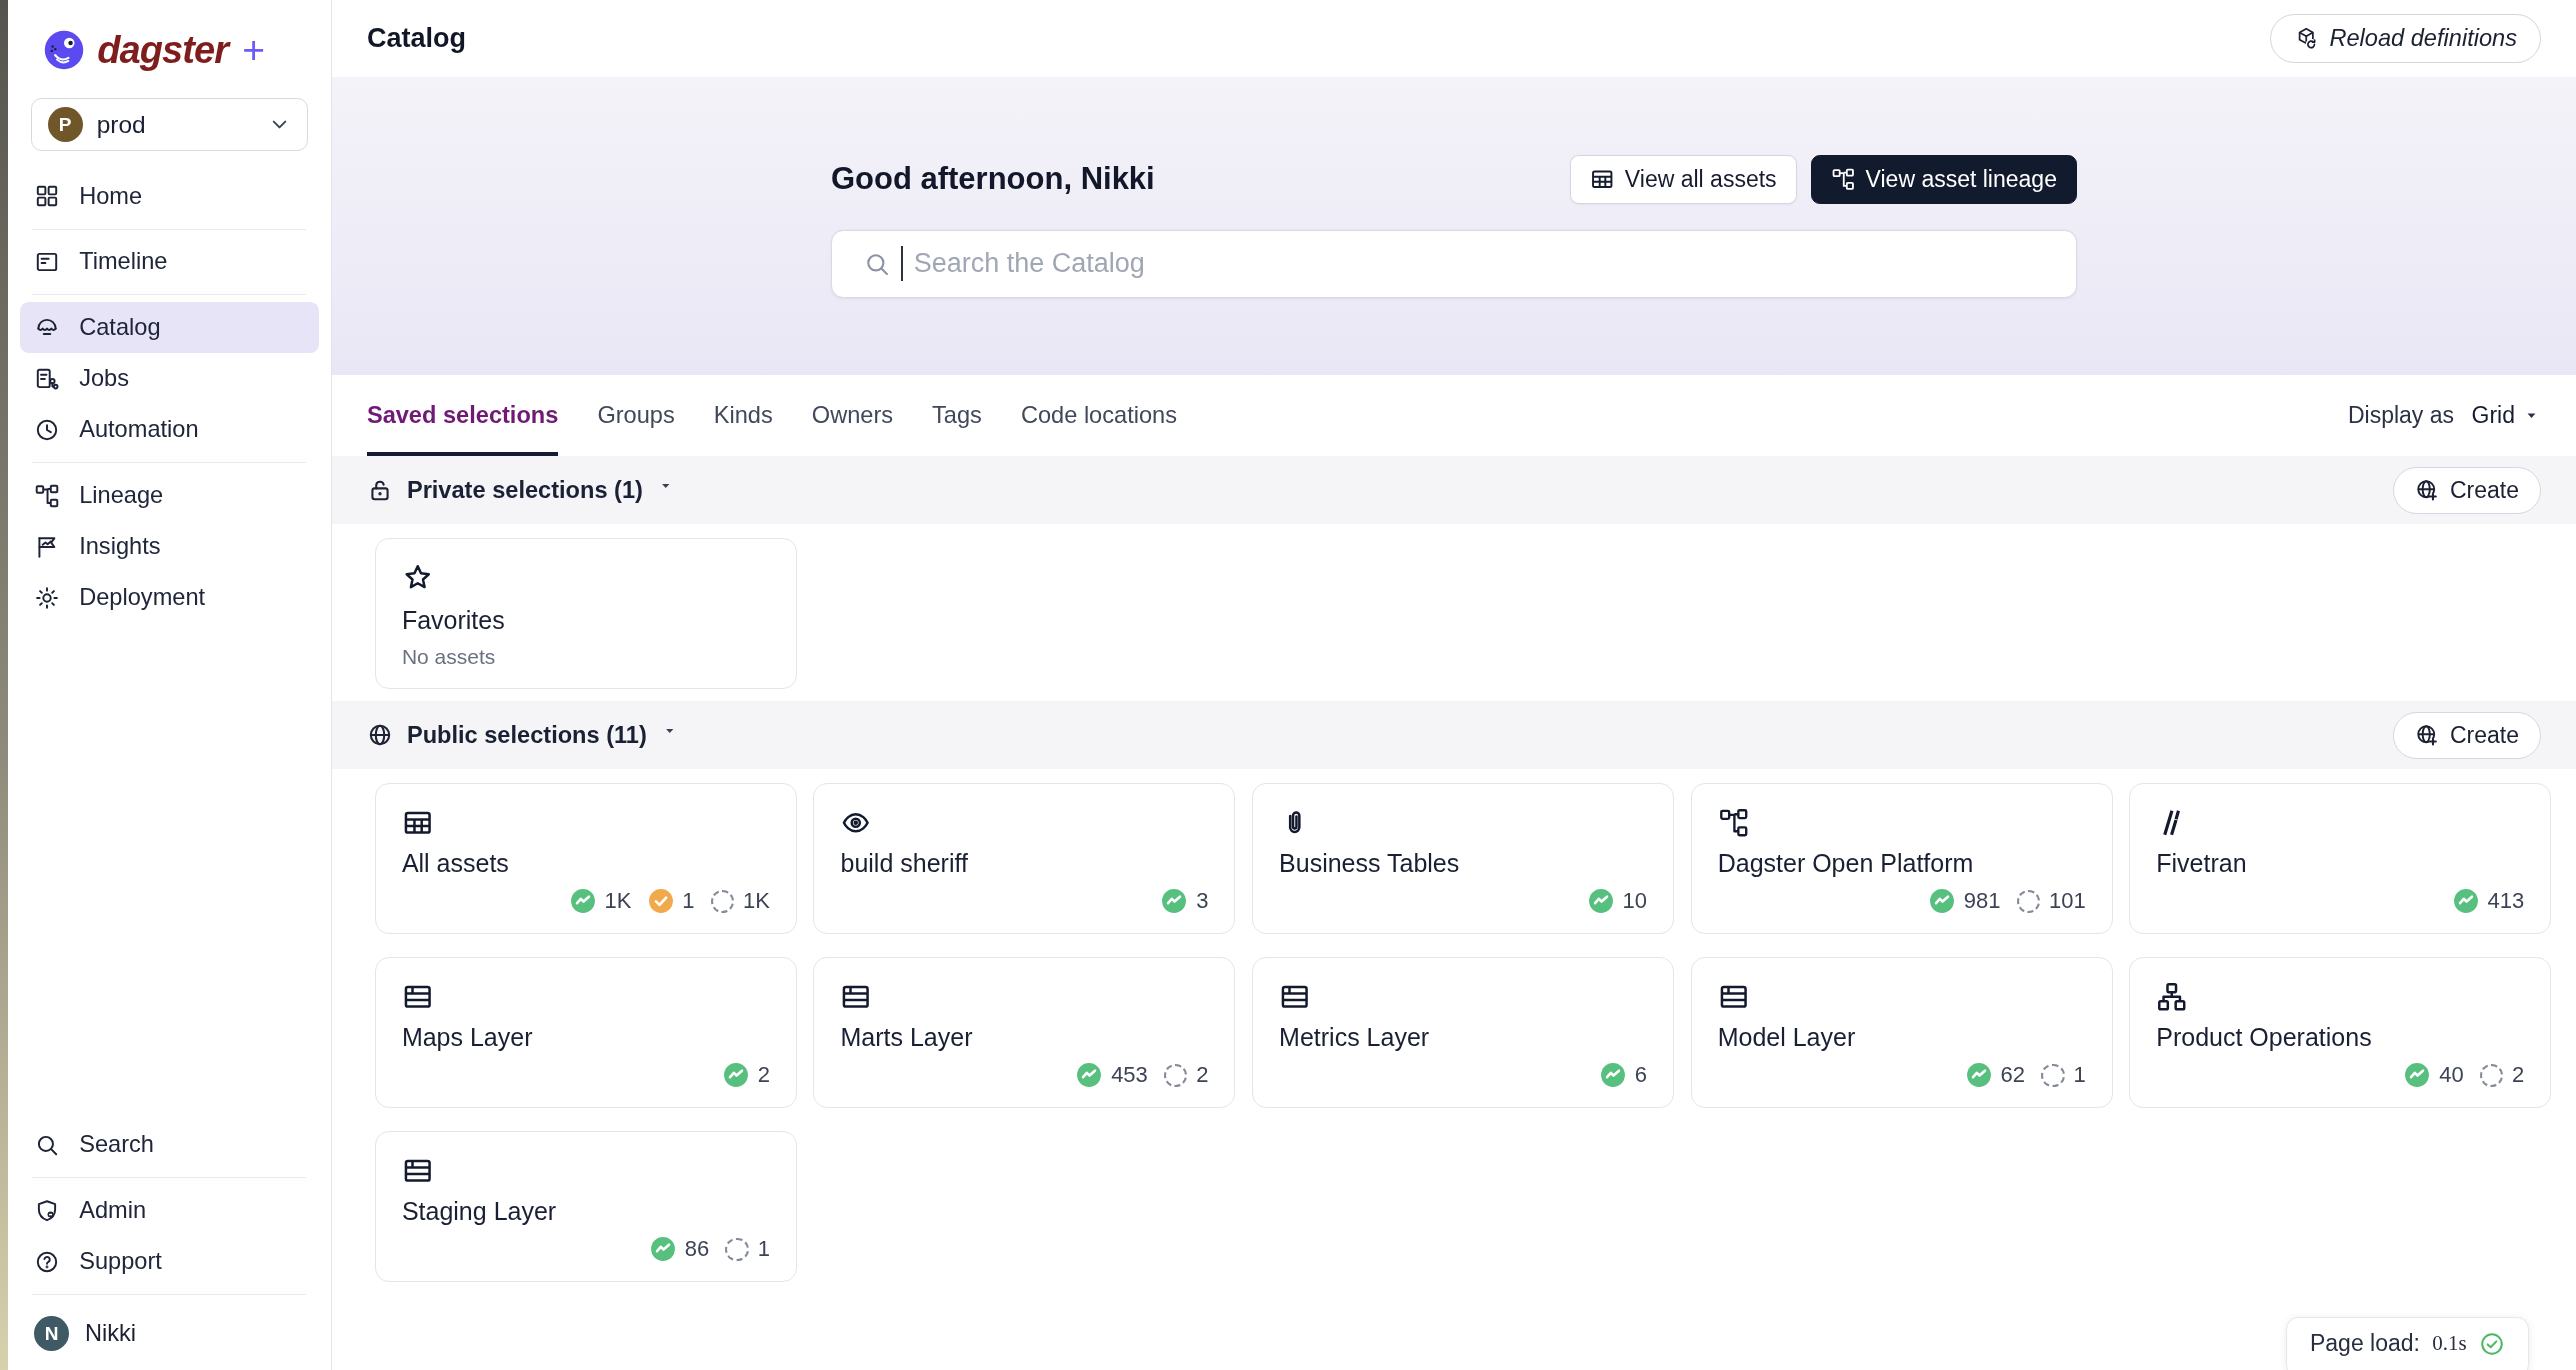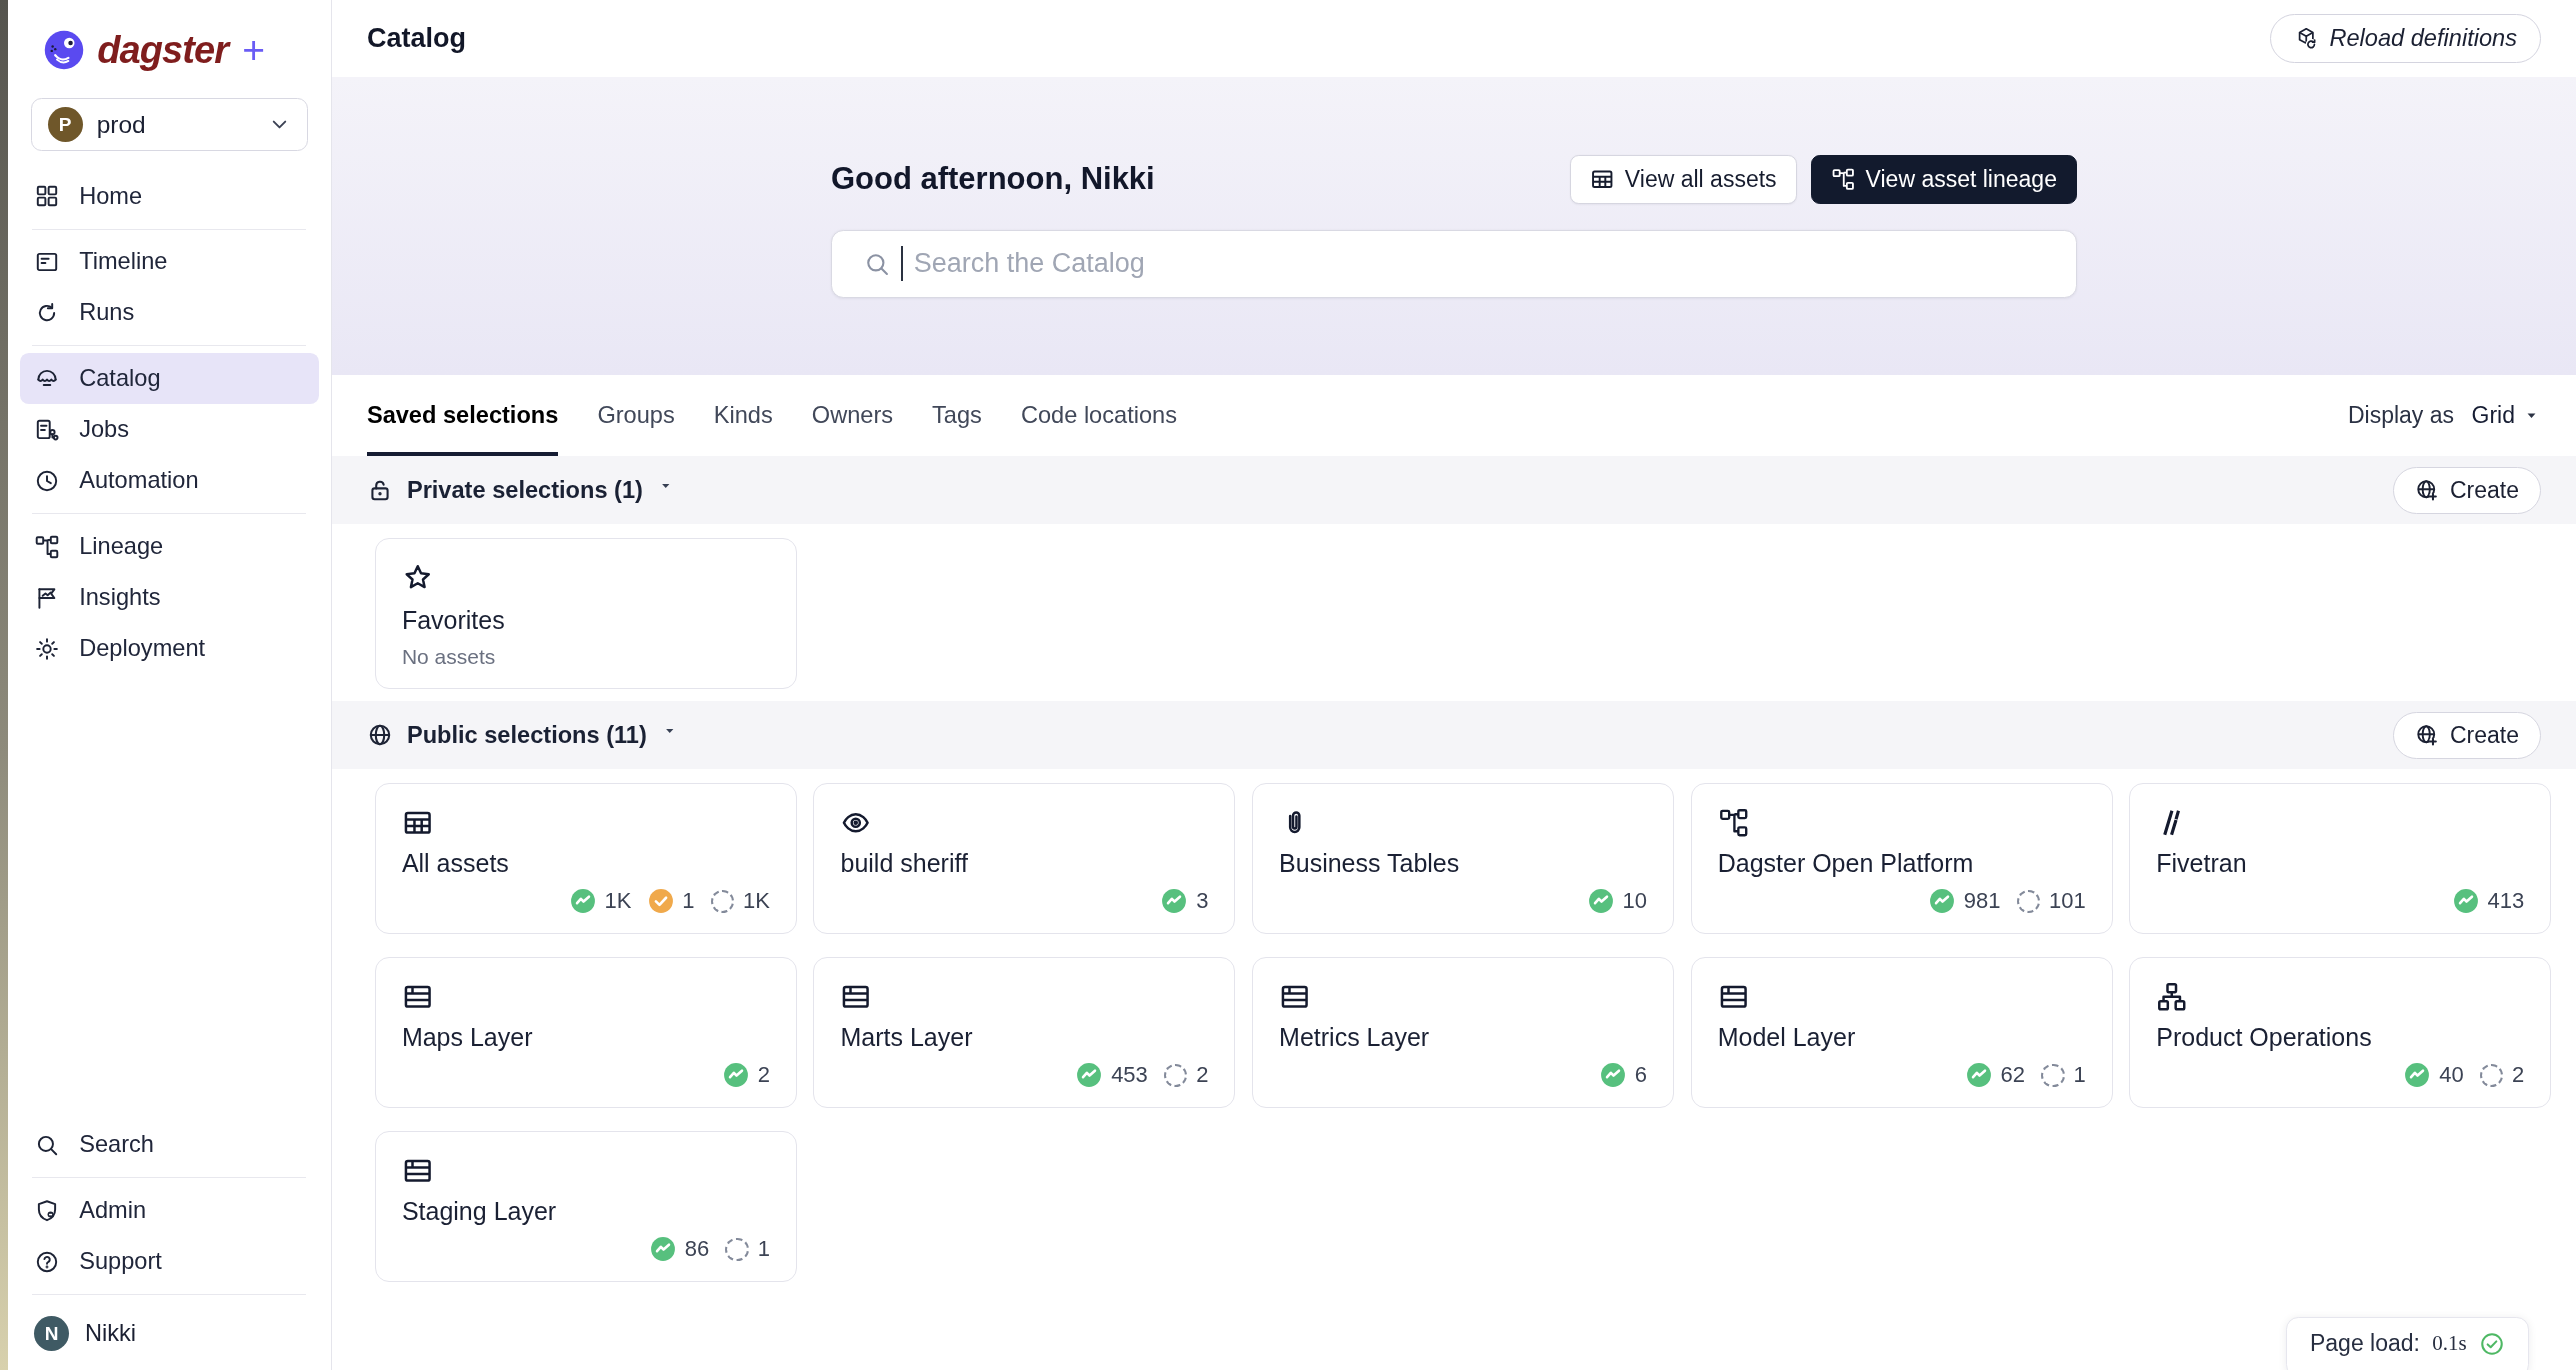--- a/index.html
+++ b/index.html
@@ -58,21 +58,21 @@
   .search-box { height:68px; background:#fff; border:0.9px solid #d9d9e3; border-radius:12.3px; display:flex;
     align-items:center; padding:0 31px; gap:10.5px; box-shadow:0 0.9px 2.6px rgba(20,25,40,.06); cursor:text; }
   .search-box .si { color:#8b92a3; } .search-box .si svg { width:28px; height:28px; }
   .caret-bar { width:1.8px; height:35px; background:#2a3140; flex:none; }
   .search-input { border:none; outline:none; flex:1; font-size:27px; color:#1b2032; background:transparent; font-family:inherit; }
   .search-input::placeholder { color:#a0a6b4; }
 
   .tabs-row { height:81px; flex:none; display:flex; align-items:center; justify-content:space-between; padding:0 35px; background:#fff; }
   .tabs { display:flex; gap:39px; height:100%; }
   .tab { display:flex; align-items:center; font-size:23.6px; color:#414859; position:relative; cursor:pointer; }
-  .tab.active { color:#000000; font-weight:700; }
+  .tab.active { color:#701a75; font-weight:700; }
   .tab.active::after { content:""; position:absolute; left:0; right:0; bottom:0; height:4.4px; background:#161d33; }
   .display-as { display:flex; align-items:center; gap:17.5px; font-size:23px; color:#2b3244; }
   .display-select { display:flex; align-items:center; gap:7px; color:#161d33; cursor:pointer; }
   .display-select svg { width:19px; height:19px; color:#2b3244; }
 
   .strip { height:68px; flex:none; background:#f5f5f8; display:flex; align-items:center; justify-content:space-between; padding:0 35px; }
   .strip-left { display:flex; align-items:flex-start; gap:14px; font-size:23.6px; font-weight:700; color:#1a2134; cursor:pointer; }
   .strip-left .si svg { width:26px; height:26px; color:#1d2335; }
   .strip-left .caret svg { width:17.5px; height:17.5px; color:#374054; }
   .btn-create { height:47px; padding:0 21px; border-radius:874px; border:0.9px solid #d6d6e0; background:#fff; font-size:23px; color:#1b2032; }
@@ -341,28 +341,20 @@
         <span>Home</span>
       </div>
       <div class="nav-divider"></div>
       <div class="nav-item">
         <span class="ni">
             <svg viewBox="0 0 30 30" width="26" height="26">
               <use href="#i-timeline"></use>
             </svg>
           </span>
         <span>Timeline</span>
-      </div>
-      <div class="nav-item">
-        <span class="ni">
-            <svg viewBox="0 0 30 30" width="26" height="26">
-              <use href="#i-runs"></use>
-            </svg>
-          </span>
-        <span>Runs</span>
       </div>
       <div class="nav-divider"></div>
       <div class="nav-item active">
         <span class="ni">
             <svg viewBox="0 0 30 30" width="26" height="26">
               <use href="#i-catalog"></use>
             </svg>
           </span>
         <span>Catalog</span>
       </div>

